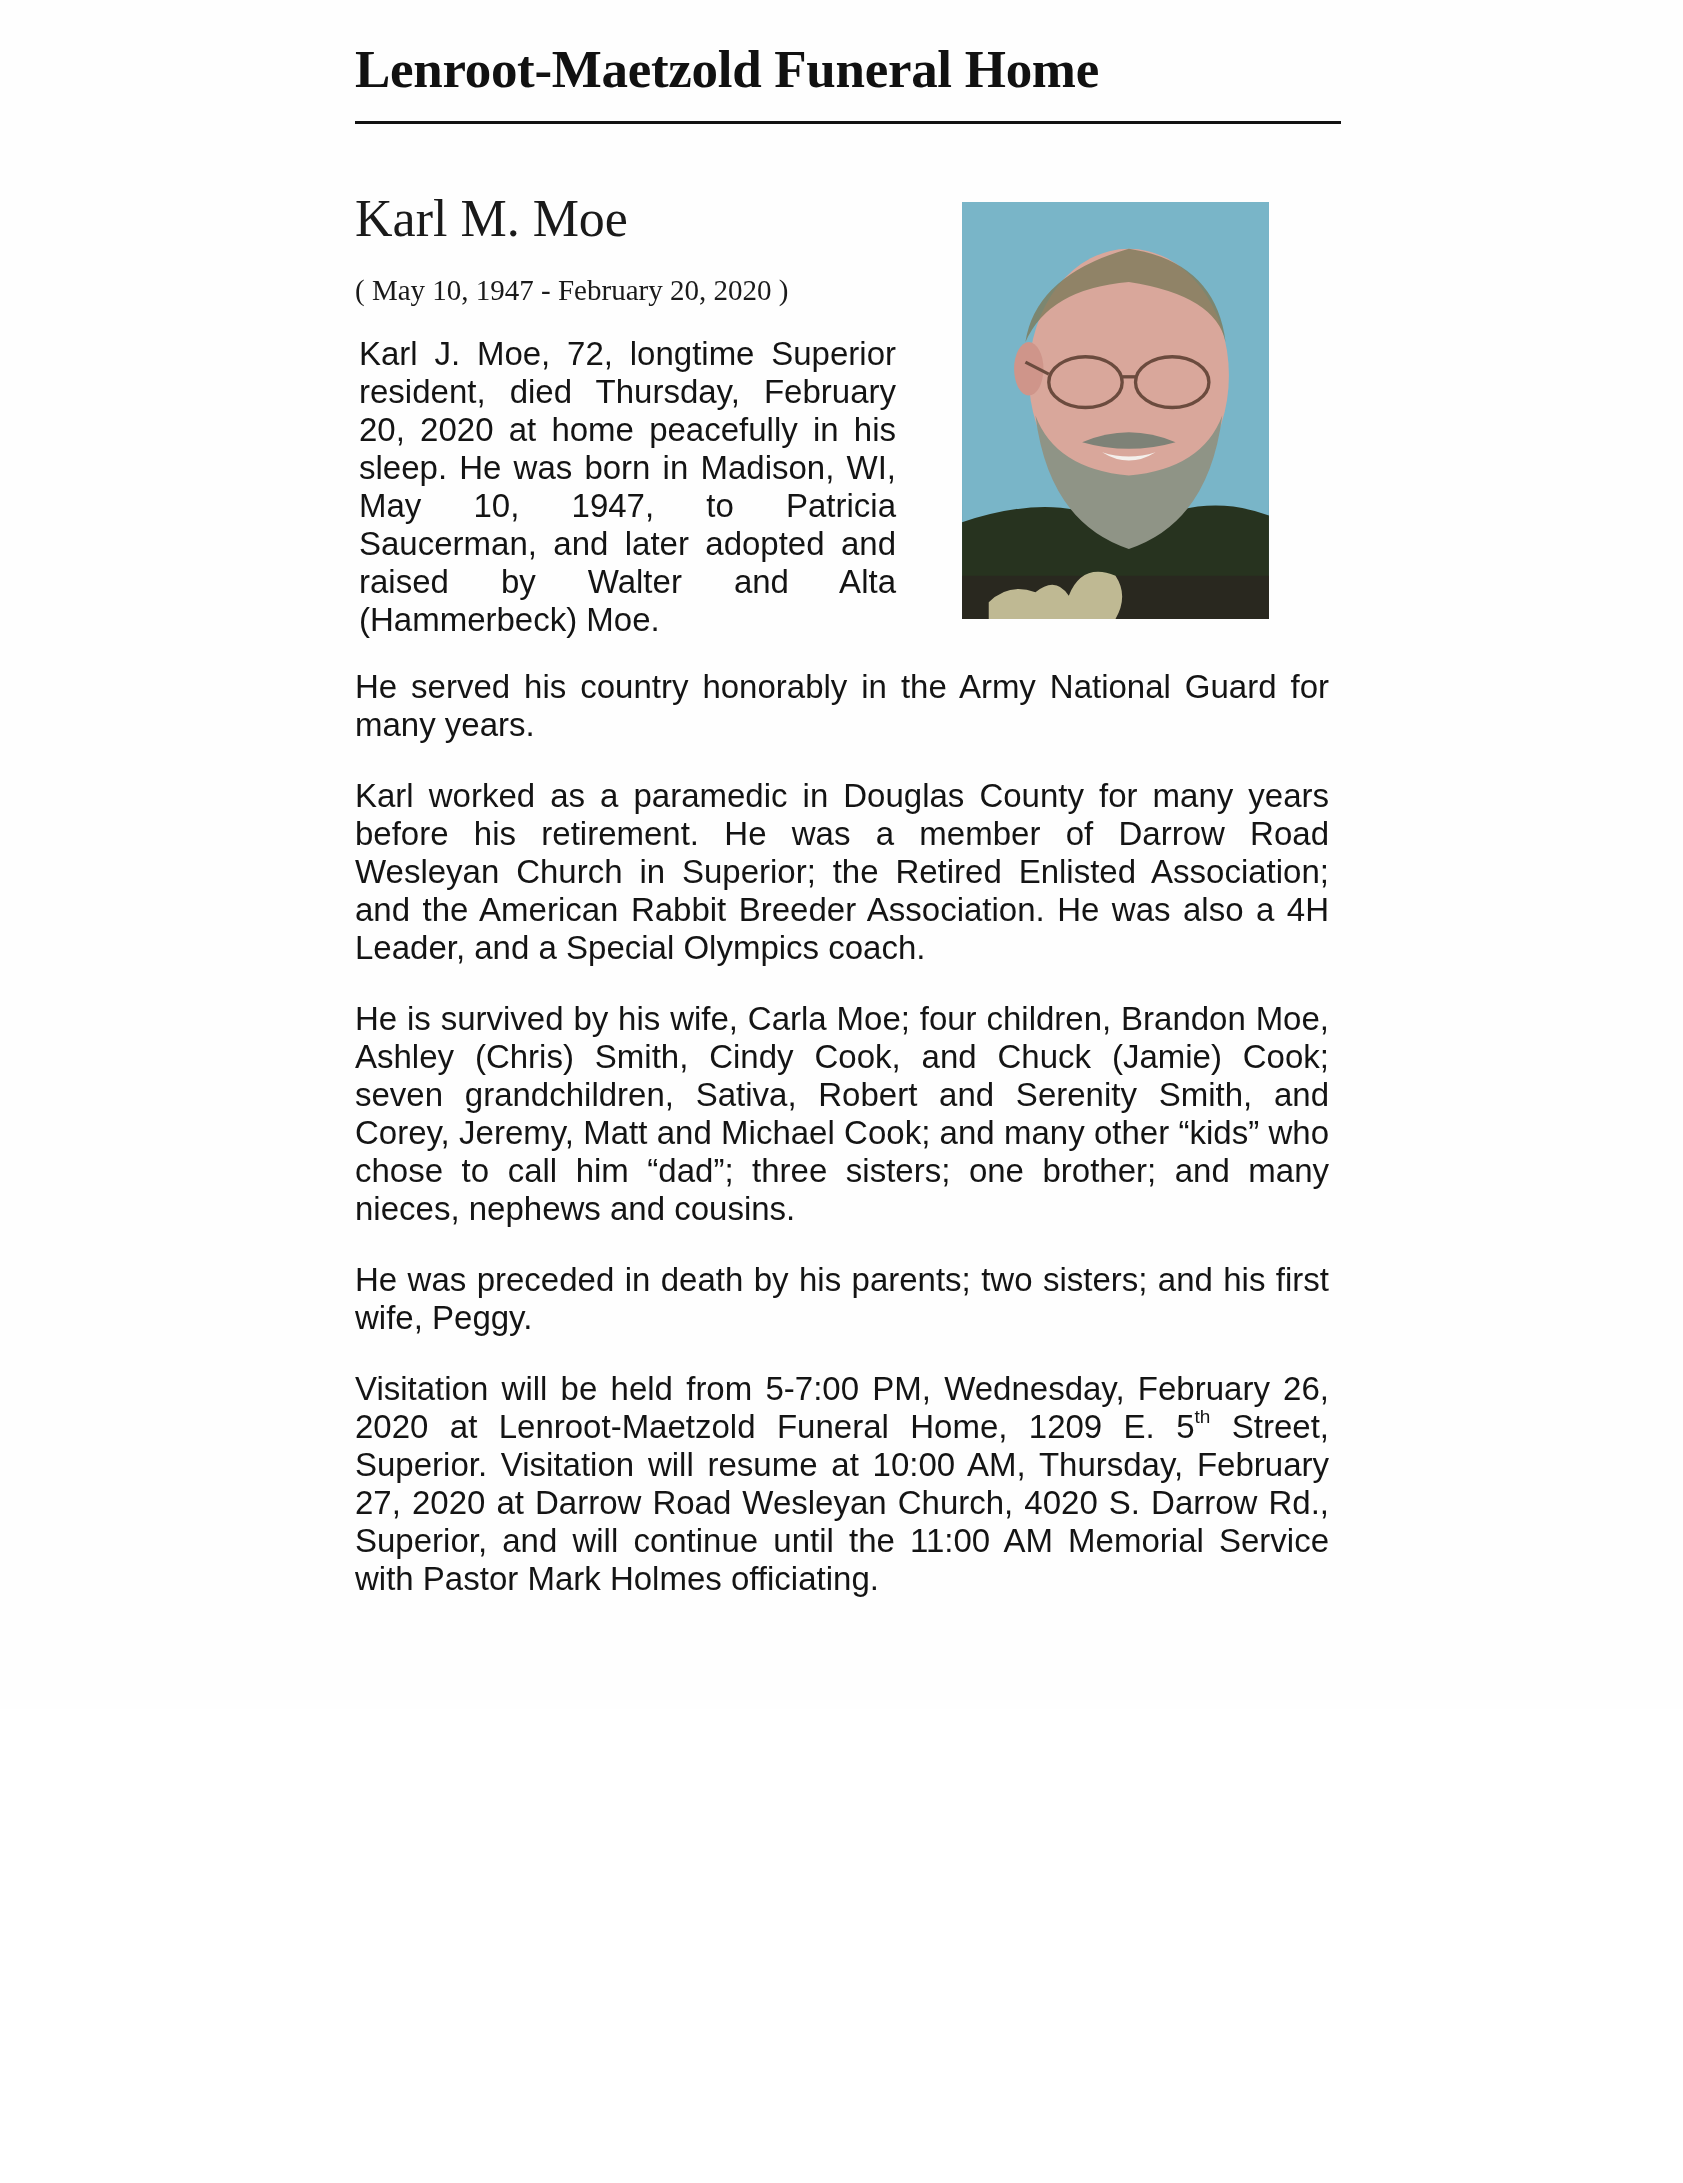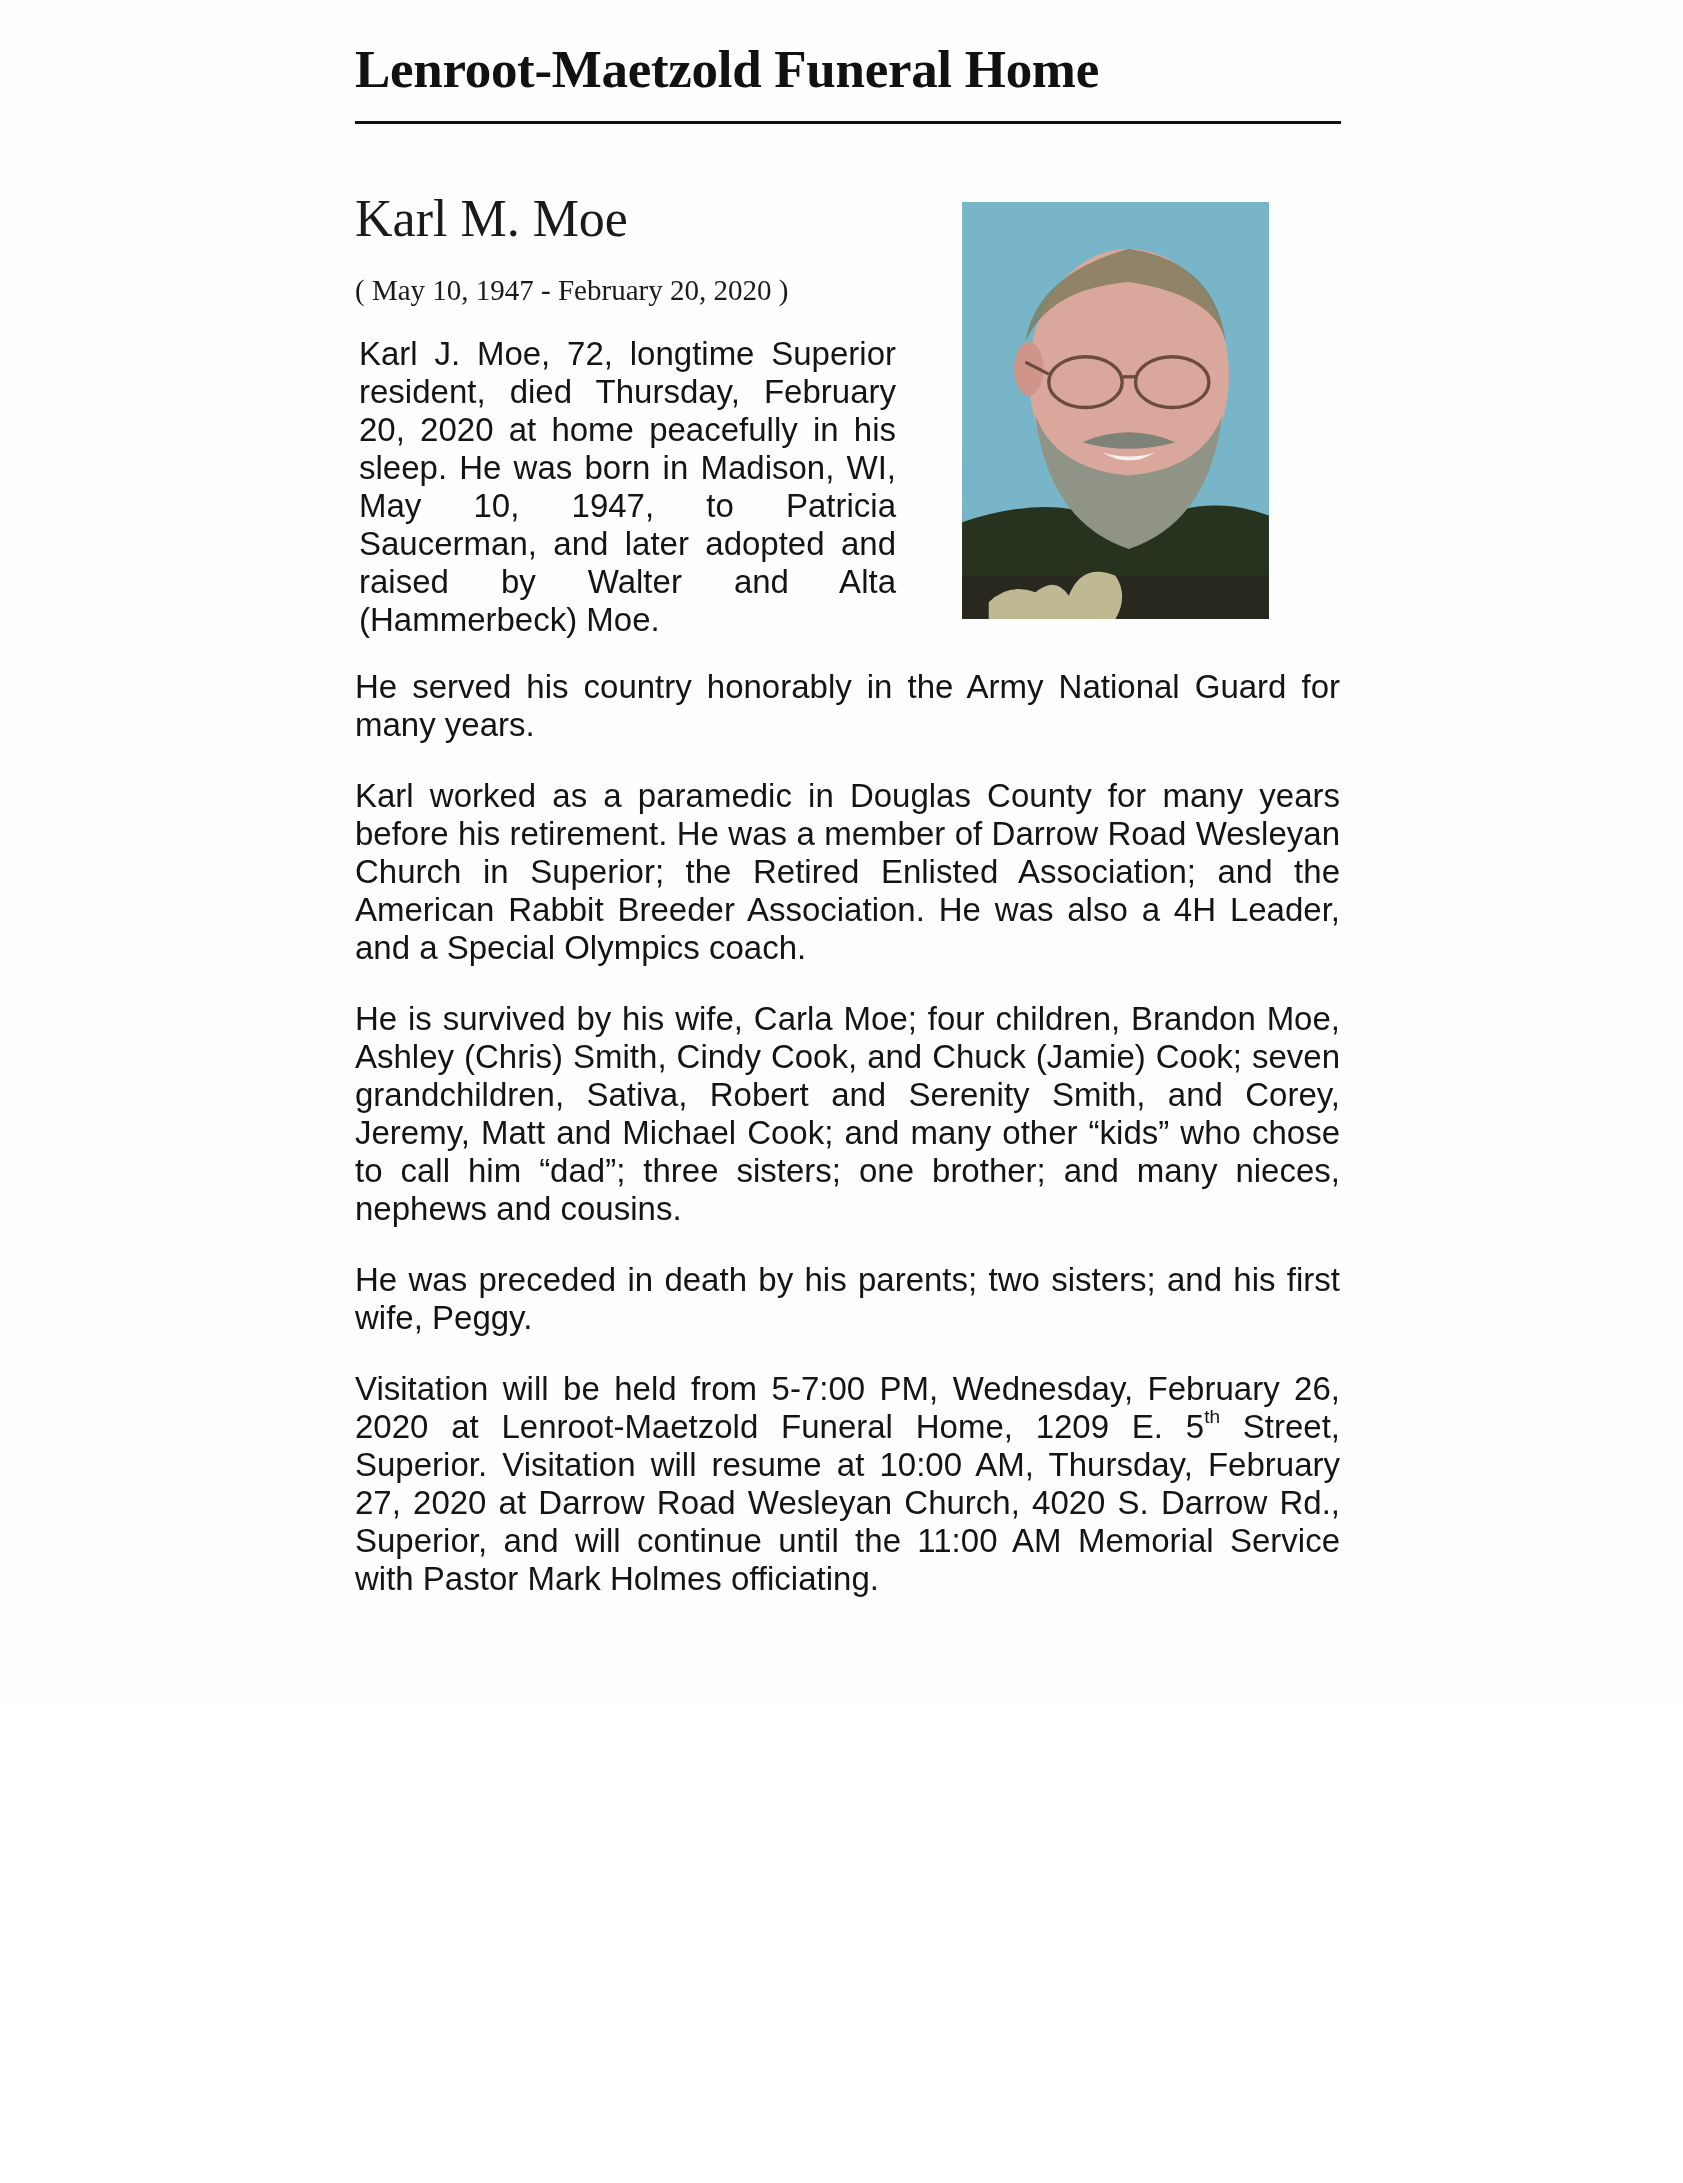--- a/index.html
+++ b/index.html
@@ -34,21 +34,21 @@
   .body-text {
     font-family: "Liberation Sans", sans-serif; font-size: 33px; line-height: 38px;
     color: #141414; text-align: justify; margin: 4px;
   }
   .intro {
     position: absolute; left: 355px; top: 331px; width: 537px;
   }
   .main-col {
     position: absolute; left: 355px; top: 668px; width: 986px;
   }
-  .main-col p { margin: 0 1px 33px 0; }
+  .main-col p { margin: 0 12px 33px 0; }
   sup { font-size: 19px; line-height: 0; position: relative; top: -2.7px; vertical-align: super; }
   a.site-link { color: #2a5aa8; text-decoration: underline; text-decoration-thickness: 2px; text-underline-offset: 4px; }
 </style>
 </head>
 <body>
 
 <div class="page">
 
   <div class="masthead">Lenroot-Maetzold Funeral Home</div>
   <div class="rule"></div>

